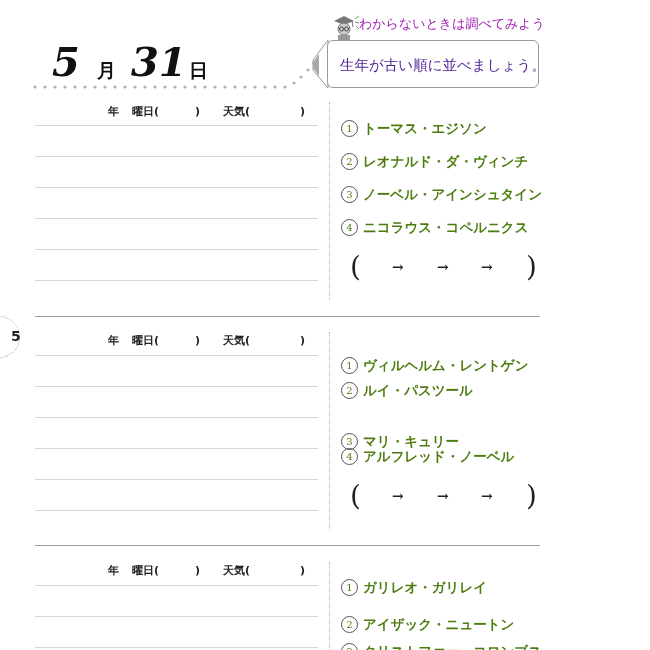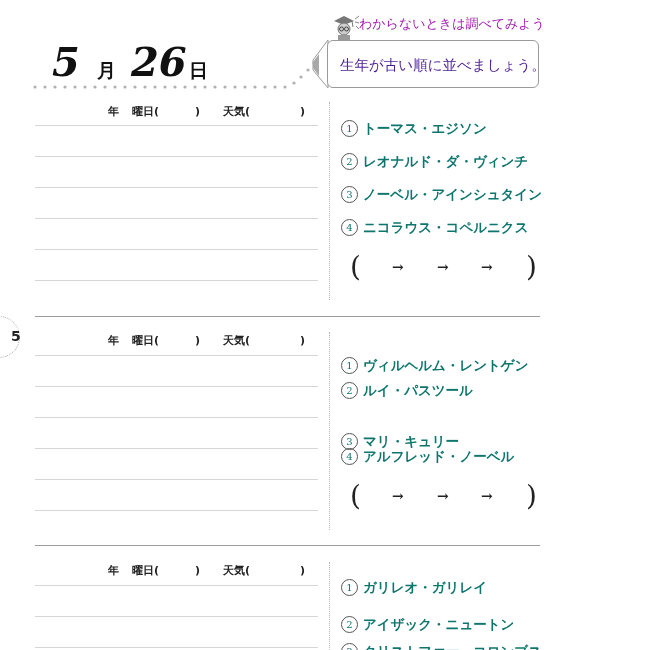--- a/index.html
+++ b/index.html
@@ -27,38 +27,38 @@
   .bubble-text { position: absolute; left: 340px; top: 56px; font-size: 14.5px; line-height: 18px; color: #4c1d95; white-space: nowrap; }
 
   
   .sec-head { position: absolute; font-size: 11px; line-height: 14px; color: #222; font-weight: bold; white-space: nowrap; }
   .sec-head span { position: absolute; top: 0; }
   .rule { position: absolute; left: 35px; width: 283px; height: 0; border-top: 1px solid #d6d6d6; }
   .divider { position: absolute; left: 35px; width: 505px; height: 0; border-top: 1.5px solid #9c9c9c; }
   .vdots { position: absolute; left: 329px; width: 0; border-left: 1.5px dotted #b5b5b5; }
 
   
-  .choice { position: absolute; left: 341px; font-family: "DejaVu Serif", "Liberation Serif", serif; font-size: 13.5px; line-height: 18px; color: #0f766e; white-space: nowrap; font-weight: bold; }
+  .choice { position: absolute; left: 341px; font-family: "DejaVu Serif", "Liberation Serif", serif; font-size: 13.5px; line-height: 18px; color: #4d7c0f; white-space: nowrap; font-weight: bold; }
   .choice .num { display: inline-block; width: 15px; height: 15px; border: 1px solid #555; border-radius: 50%; font-size: 10px; line-height: 15px; text-align: center; margin-right: 5px; font-weight: normal; vertical-align: 1px; }
 
   .answer { position: absolute; left: 350px; width: 190px; height: 30px; font-family: "DejaVu Serif", "Liberation Serif", serif; color: #222; }
   .answer .paren { position: absolute; top: 0; font-size: 28px; line-height: 30px; font-weight: normal; }
   .answer .arrow { position: absolute; top: 7px; font-size: 14px; line-height: 16px; font-weight: bold; }
 
   
   .page-mark { position: absolute; left: -22px; top: 316px; width: 40px; height: 40px; border: 1.5px dotted #aaa; border-radius: 50%; }
   .page-num { position: absolute; left: 11px; top: 328px; font-size: 14px; font-weight: bold; color: #222; }
 </style>
 </head>
 <body>
 
 <div>
   <div class="date-num" style="left:52px; top:42px;">5</div>
   <div class="date-unit" style="left:97px; top:60px;">月</div>
-  <div class="date-num" style="left:131px; top:42px;">26</div>
+  <div class="date-num" style="left:131px; top:42px;">31</div>
   <div class="date-unit" style="left:189px; top:60px;">日</div>
 </div>
 
 <svg class="abs" style="left:30px; top:40px;" width="300" height="55">
   <g fill="#b0b0b0">
     <circle cx="5" cy="47" r="1.6"></circle>
       <circle cx="15" cy="47" r="1.6"></circle>
       <circle cx="25" cy="47" r="1.6"></circle>
       <circle cx="35" cy="47" r="1.6"></circle>
     <circle cx="45" cy="47" r="1.6"></circle>

